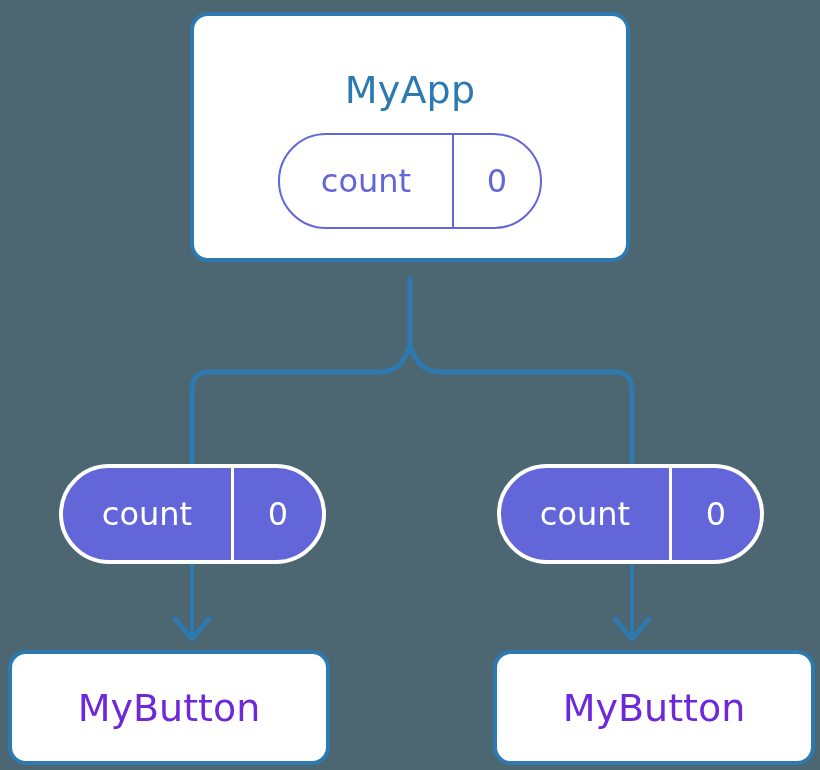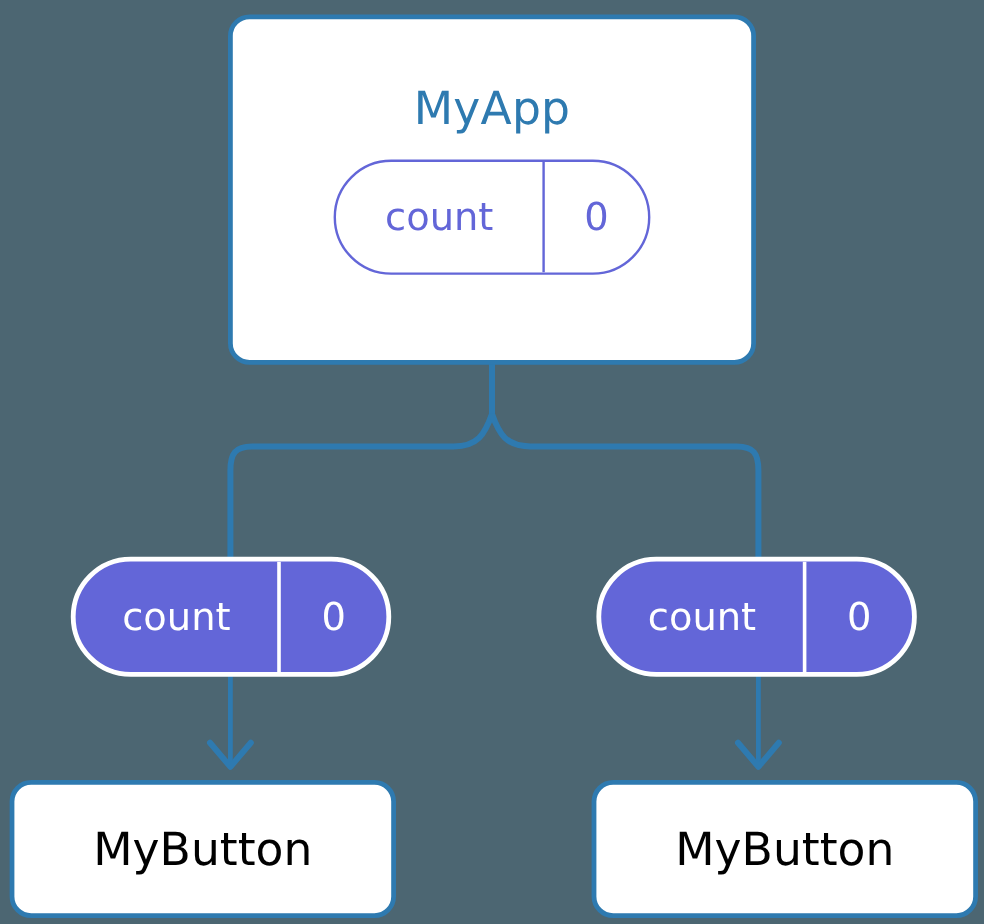--- a/index.html
+++ b/index.html
@@ -39,21 +39,21 @@
     background: #ffffff;
     border: 4px solid #2e7ab0;
     border-radius: 18px;
     z-index: 2;
   }
 
   #app-box {
     left: 190px;
     top: 12px;
     width: 440px;
-    height: 292px;
+    height: 250px;
   }
 
   .app-title {
     position: absolute;
     left: 0;
     right: 0;
     top: 52px;
     text-align: center;
     color: #2e7ab0;
     font-size: 38px;
@@ -125,21 +125,21 @@
     box-sizing: border-box;
     background: #ffffff;
     border: 4px solid #2e7ab0;
     border-radius: 18px;
     display: flex;
     align-items: center;
     justify-content: center;
     z-index: 2;
   }
   .leaf-label {
-    color: #000000;
+    color: #6d28d9;
     font-size: 38px;
     line-height: 1;
   }
 
   #btn-left  { left: 8px;   top: 650px; width: 322px; height: 115px; }
   #btn-right { left: 493px; top: 650px; width: 322px; height: 115px; }
 </style>
 </head>
 <body>
 

